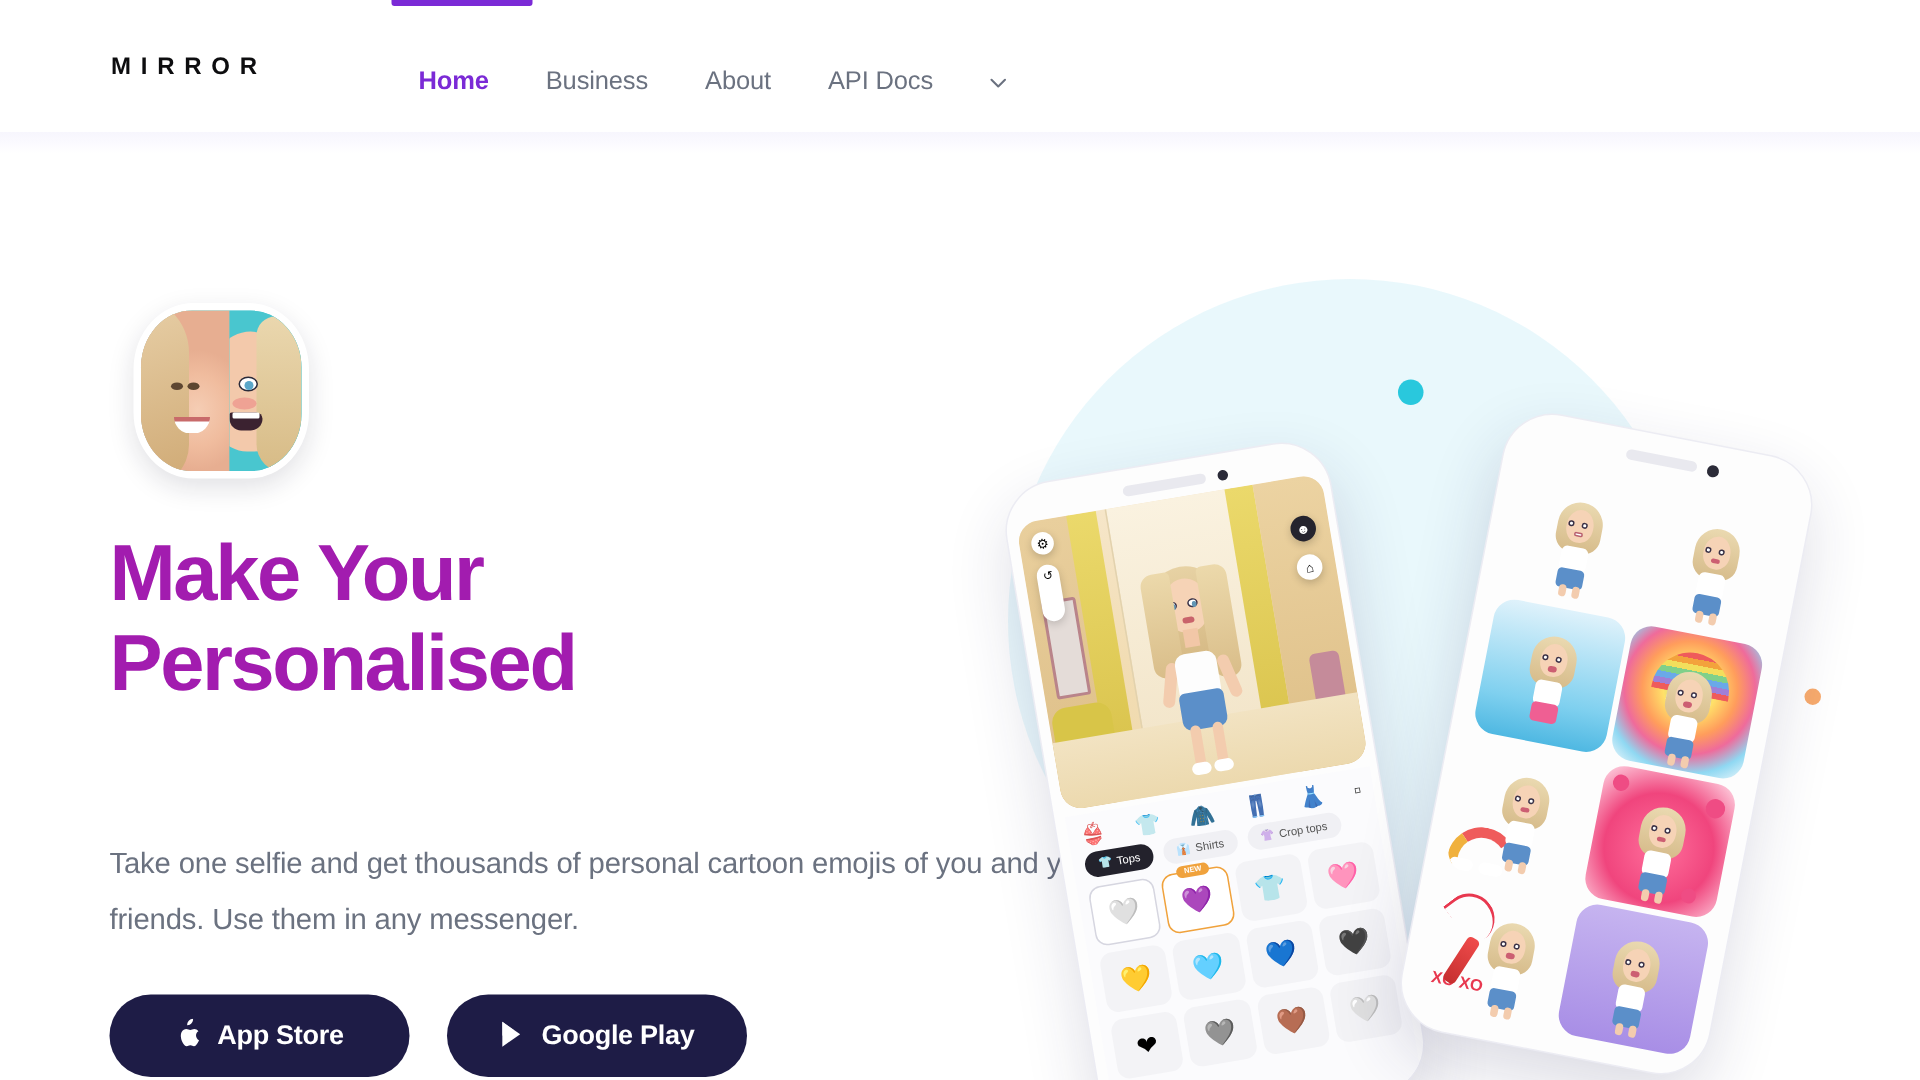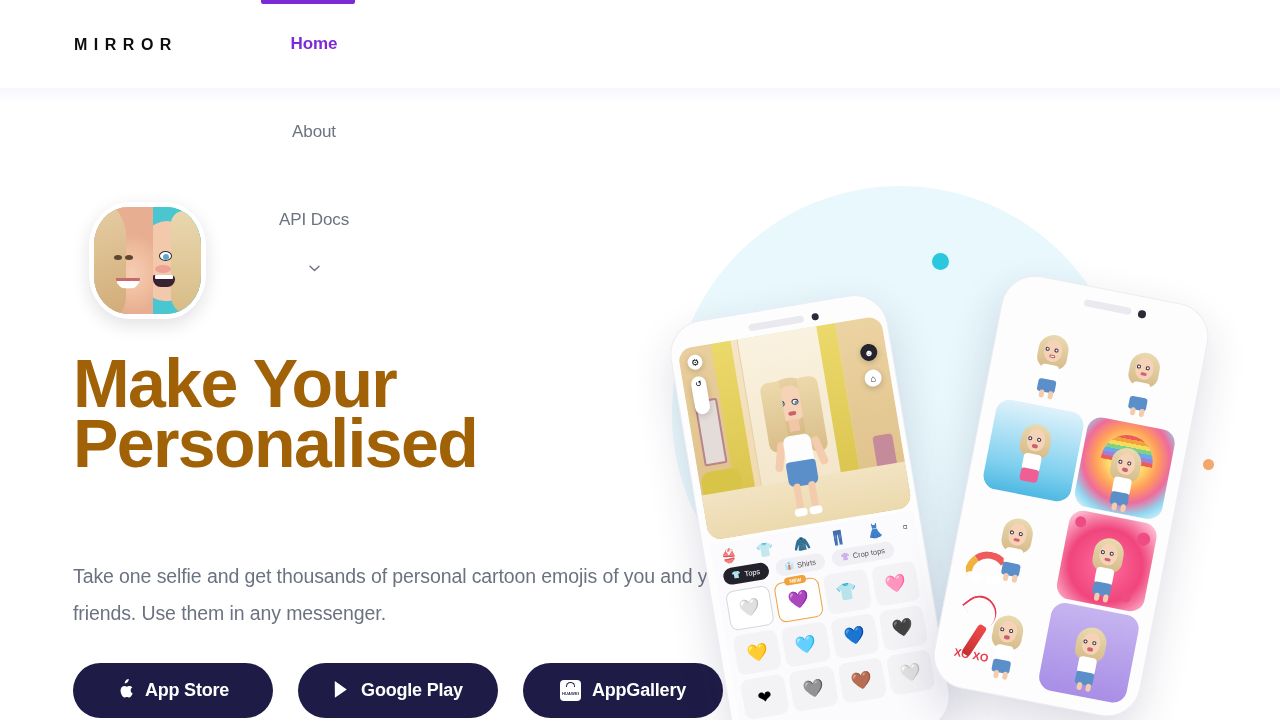--- a/index.html
+++ b/index.html
@@ -28,22 +28,22 @@
     background:linear-gradient(180deg,#f7f6fd 0%,#fbfaff 55%,#ffffff 100%);
     z-index:29;
   }
   .logo {
     position:absolute; left:74px; top:36px;
     font-size:16px; font-weight:700; letter-spacing:6.5px;
     color:#0d0d0f;
     font-family:"Liberation Sans", sans-serif;
   }
   .nav {
-    position:absolute; left:260px; top:0; height:88px;
-    display:flex; align-items:center; gap:0;flex-direction:column;
+    position:absolute; left:260px; top:10px; height:88px;
+    display:flex; align-items:center; gap:0;
   }
   .nav-item {
     font-size:17px; color:#6b7280; padding:0 19px; line-height:88px;
     cursor:pointer; white-space:nowrap; letter-spacing:-0.1px;
   }
   .nav-item.active { color:#7B2AD6; font-weight:700; }
   .nav-item.has-caret { display:flex; align-items:center; gap:7px; }
   .caret {
     width:11px; height:7px; display:inline-block; position:relative; top:1px;
   }
@@ -128,22 +128,22 @@
   }
   .av-cartoon .mouth2:after{content:"";position:absolute;left:2px;top:0;width:18px;height:4px;background:#fff;border-radius:1px;}
   .av-cartoon .blush{
     position:absolute; left:2px; top:58px; width:16px;height:8px;border-radius:50%;
     background:rgba(235,130,130,.55); z-index:3;
   }
 
   
   .headline {
     position:absolute; left:73px; top:265px; width:620px;
-    font-size:68px; line-height:60px; font-weight:700;
-    color:#a16207; letter-spacing:-1.6px;
+    font-size:53px; line-height:60px; font-weight:700;
+    color:#a21caf; letter-spacing:-1.6px;
   }
   .subtext {
     position:absolute; left:73px; top:470px; width:670px;
     font-size:19.5px; line-height:37px; color:#6b7280; letter-spacing:-0.1px;
   }
 
   
   .stores { position:absolute; left:73px; top:575px; display:flex; gap:25px; }
   .store-btn {
     height:55px; background:#1e1c46; color:#fff; border:none; border-radius:28px;
@@ -288,20 +288,23 @@
 <div id="header-underglow"></div>
 <header id="header">
 
   <div class="logo">MIRROR</div>
 
   <nav class="nav">
     <div class="nav-item active">
       <span>Home</span>
     </div>
     <div class="nav-item">
+      <span>Business</span>
+    </div>
+    <div class="nav-item">
       <span>About</span>
     </div>
     <div class="nav-item">
       <span>API Docs</span>
     </div>
     <div class="nav-item has-caret">
       <span class="caret">
         <svg viewBox="0 0 11 7" width="11" height="7" aria-hidden="true">
           <path d="M1 1.2 L5.5 5.6 L10 1.2" fill="none" stroke="#6b7280" stroke-width="1.4" stroke-linecap="round" stroke-linejoin="round"></path>
         </svg>
@@ -359,27 +362,20 @@
     <button class="store-btn">
       <span class="st-ico">
         <svg viewBox="0 0 18 20" width="17" height="19" aria-hidden="true">
           <path d="M2 1.2 L14.6 10 L2 18.8 Z" fill="#fff"></path>
           <path d="M2 1.2 L10 7 L2 11 Z" fill="#fff" opacity=".85"></path>
         </svg>
       </span>
       <span class="lbl">Google Play</span>
     </button>
 
-    <button class="store-btn">
-      <span class="huawei-box">
-        <span class="hw-arc"></span>
-        <span class="hw-txt">HUAWEI</span>
-      </span>
-      <span class="lbl">AppGallery</span>
-    </button>
   </div>
 
   <div class="phone" id="phone-left">
     <div class="notch"></div>
     <div class="cam"></div>
 
     <div class="room">
       <div class="wall-l"></div>
         <div class="panel"></div>
       <div class="curtain-l"></div>

